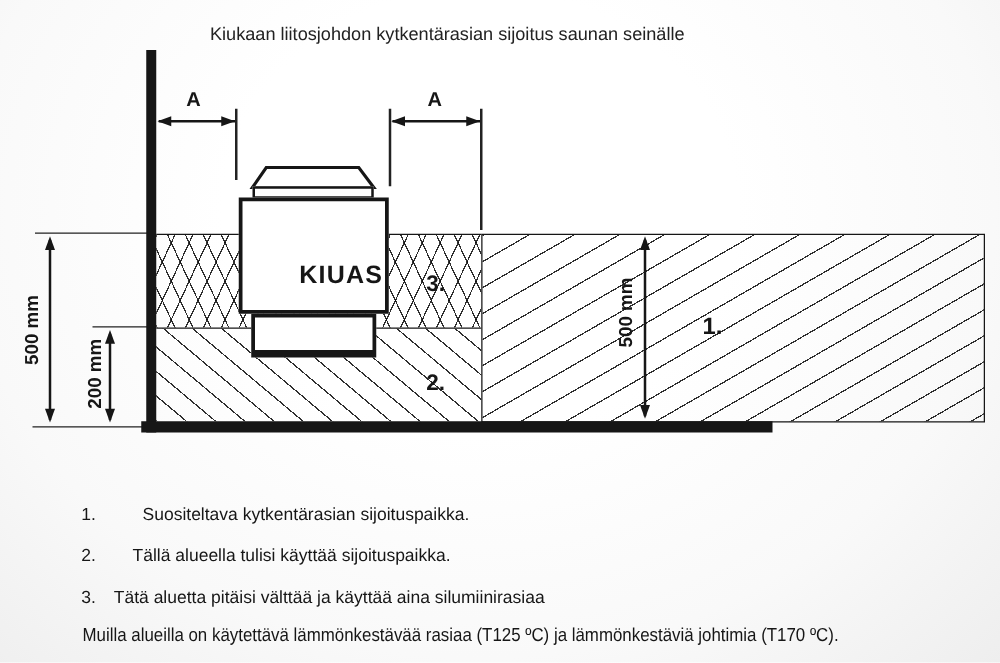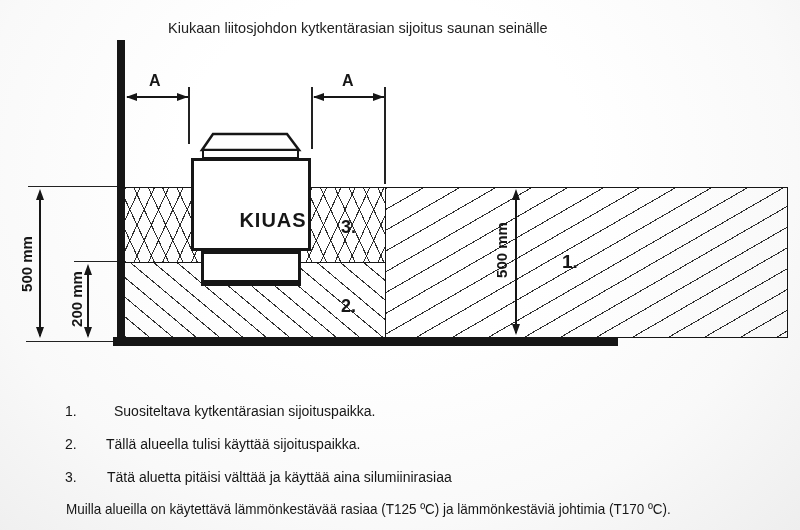--- a/index.html
+++ b/index.html
@@ -109,19 +109,19 @@
     <div class="notes-row" style="left:0; top:403px;">
       <span class="label" style="left:65px;">1.</span>
       <span class="label" style="left:114px;">Suositeltava kytkentärasian sijoituspaikka.</span>
     </div>
     <div class="notes-row" style="left:0; top:436px;">
       <span class="label" style="left:65px;">2.</span>
       <span class="label" style="left:106px;">Tällä alueella tulisi käyttää sijoituspaikka.</span>
     </div>
     <div class="notes-row" style="left:0; top:469px;">
       <span class="label" style="left:65px;">3.</span>
-      <span class="label" style="left:107px;">Tätä aluetta pitäisi välttää ja käyttää aina silumiinirasiaa</span>
+      <span class="label" style="left:91px;">Tätä aluetta pitäisi välttää ja käyttää aina silumiinirasiaa</span>
     </div>
   </div>
 
   <div class="label" style="left:66px; top:500px; font-size:15px; transform:scaleX(0.9); transform-origin:left center;">Muilla alueilla on käytettävä lämmönkestävää rasiaa (T125 ºC) ja lämmönkestäviä johtimia (T170 ºC).</div>
 
 </div>
 
 </body></html>

